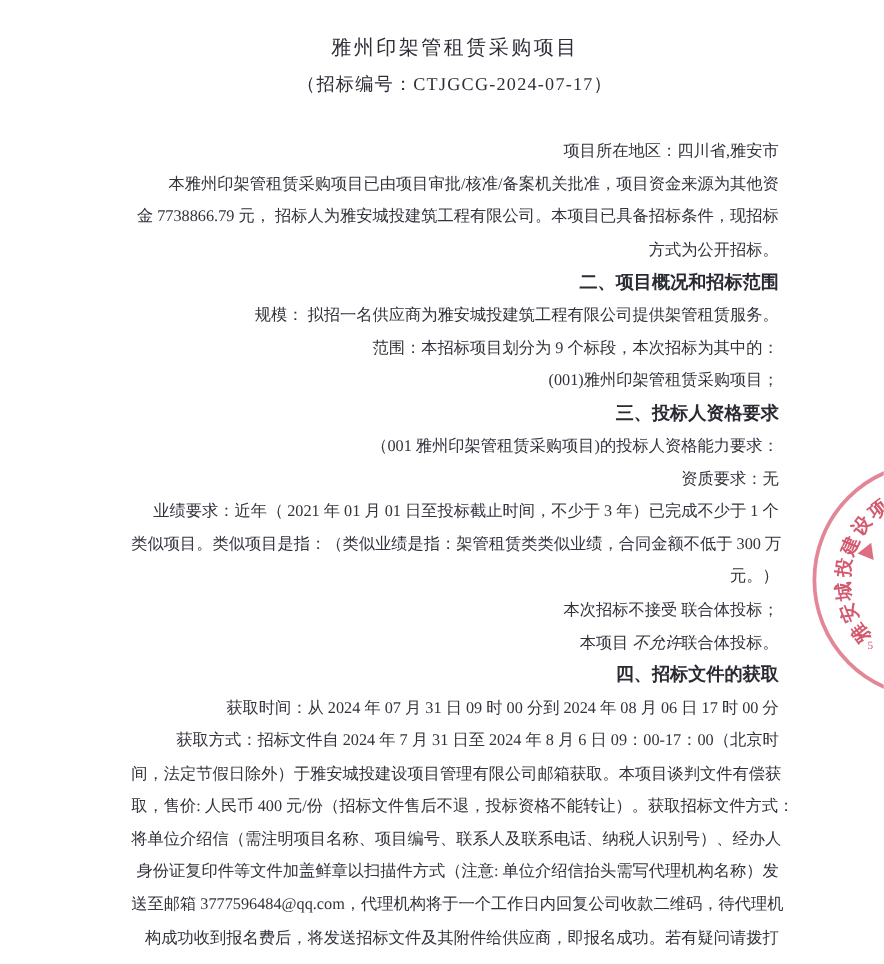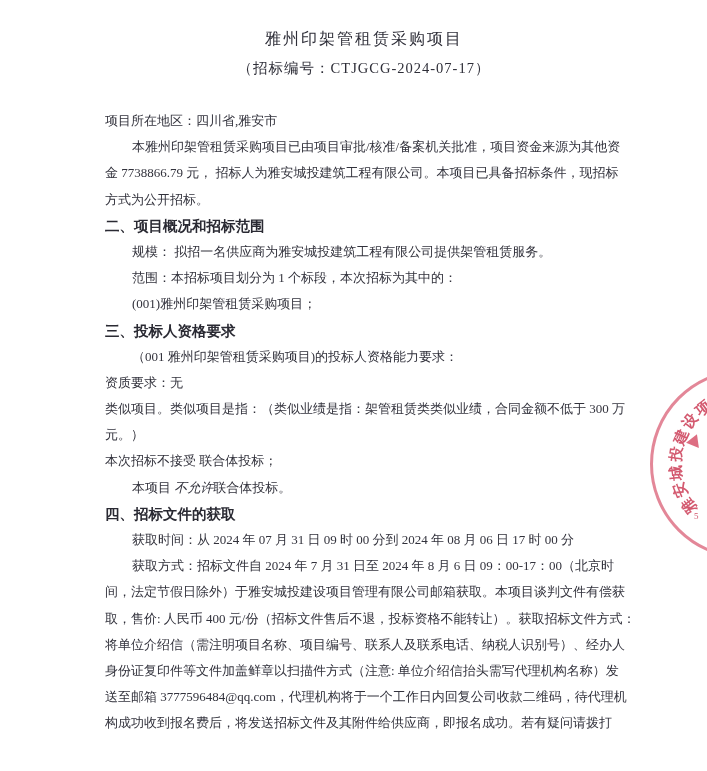--- a/index.html
+++ b/index.html
@@ -37,20 +37,21 @@
     color: #2e2e38;
     font-family: Liberation Serif, serif;
   }
   .blocks { margin-top: 30px; }
   .line {
     height: 26.2px;
     line-height: 26.2px;
     font-size: 13px;
     white-space: nowrap;
     color: #32323c;
+    text-align: right;
   }
   .line.heading {
     font-weight: bold;
     font-size: 14.5px;
     color: #2a2a33;
   }
   .line.indent { padding-left: 27px; }
 
   
   .stamp {
@@ -92,25 +93,26 @@
   <div class="doc">
     <div class="doc-title">雅州印架管租赁采购项目</div>
     <div class="doc-subtitle">（招标编号：CTJGCG-2024-07-17）</div>
     <div class="blocks">
         <div class="line">项目所在地区：四川省,雅安市</div>
         <div class="line indent">本雅州印架管租赁采购项目已由项目审批/核准/备案机关批准，项目资金来源为其他资</div>
         <div class="line">金 7738866.79 元， 招标人为雅安城投建筑工程有限公司。本项目已具备招标条件，现招标</div>
         <div class="line">方式为公开招标。</div>
         <div class="line heading">二、项目概况和招标范围</div>
         <div class="line indent">规模：  拟招一名供应商为雅安城投建筑工程有限公司提供架管租赁服务。</div>
-        <div class="line indent">范围：本招标项目划分为 1 个标段，本次招标为其中的：</div>
+        <div class="line indent">范围：本招标项目划分为 9 个标段，本次招标为其中的：</div>
         <div class="line indent">(001)雅州印架管租赁采购项目；</div>
         <div class="line heading">三、投标人资格要求</div>
         <div class="line indent">（001 雅州印架管租赁采购项目)的投标人资格能力要求：</div>
         <div class="line">资质要求：无</div>
+        <div class="line">业绩要求：近年（ 2021 年 01 月 01 日至投标截止时间，不少于 3 年）已完成不少于 1   个</div>
         <div class="line">类似项目。类似项目是指：（类似业绩是指：架管租赁类类似业绩，合同金额不低于 300 万</div>
         <div class="line">元。）</div>
         <div class="line">本次招标不接受 联合体投标；</div>
         <div class="line indent"><span>本项目 </span><span style="font-style: italic;">不允许</span><span>联合体投标。</span></div>
         <div class="line heading">四、招标文件的获取</div>
         <div class="line indent">获取时间：从 2024 年 07 月 31 日  09 时 00 分到 2024 年 08 月 06 日  17 时 00 分</div>
         <div class="line indent">获取方式：招标文件自 2024 年 7 月 31 日至 2024 年 8 月 6 日 09：00-17：00（北京时</div>
         <div class="line">间，法定节假日除外）于雅安城投建设项目管理有限公司邮箱获取。本项目谈判文件有偿获</div>
         <div class="line">取，售价: 人民币 400 元/份（招标文件售后不退，投标资格不能转让）。获取招标文件方式：</div>
         <div class="line">将单位介绍信（需注明项目名称、项目编号、联系人及联系电话、纳税人识别号）、经办人</div>

